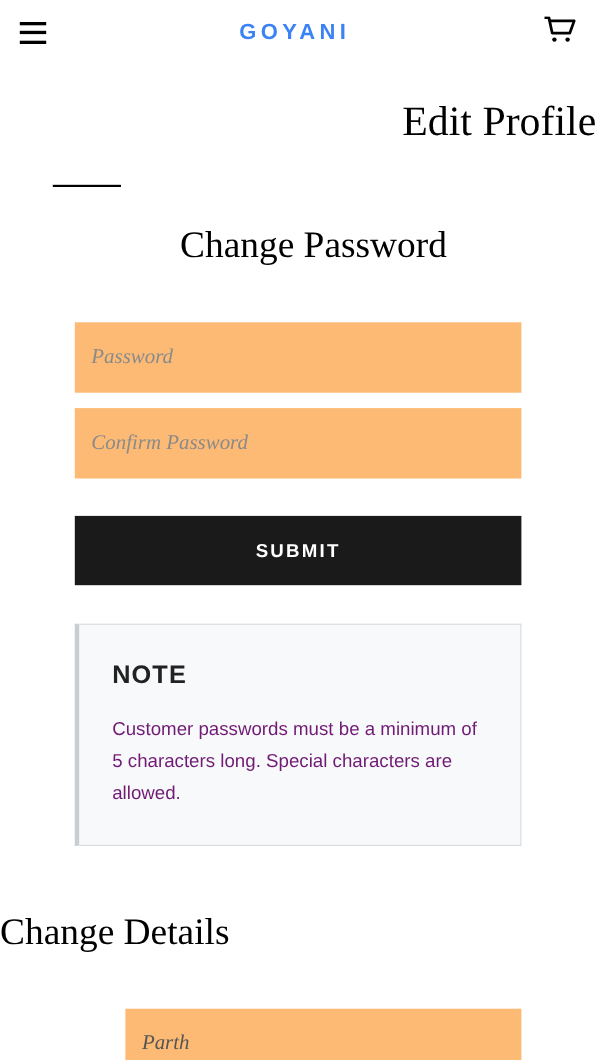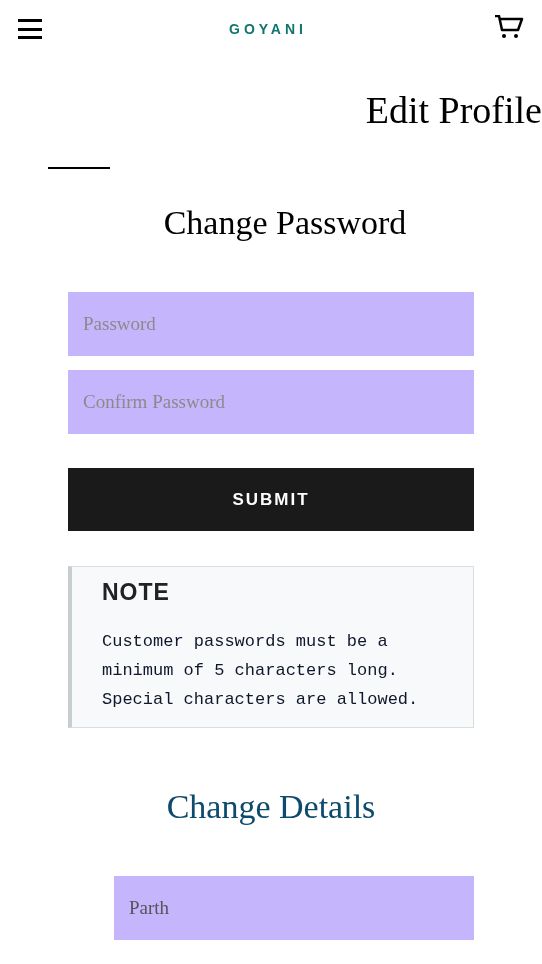--- a/index.html
+++ b/index.html
@@ -29,24 +29,24 @@
       cursor: pointer;
     }
     .hamburger span {
       display: block;
       height: 3px;
       background: #000;
       width: 100%;
     }
     .logo {
       font-family: 'Arial', sans-serif;
-      font-size: 14px;
+      font-size: 20px;
       letter-spacing: 4px;
       font-weight: 600;
-      color: #0f766e;
+      color: #3b82f6;
     }
     .cart {
       cursor: pointer;
     }
     .page-title {
       font-family: Georgia, serif;
       font-size: 38px;
       font-weight: normal;
       text-align: right;
       margin-top: 30px;
@@ -67,24 +67,25 @@
       color: #000;
       padding-left: 28px;
     }
     .form-container {
       padding: 0 68px;
       margin-top: 50px;
     }
     .input-field {
       width: 100%;
       height: 64px;
-      background: #c4b5fd;
+      background: #fdba74;
       border: none;
       padding: 0 15px;
       font-size: 19px;
+      font-style: italic;
       font-family: Georgia, serif;
       color: #555;
       margin-bottom: 14px;
       outline: none;
     }
     .input-field::placeholder {
       color: #8a8a8a;
     }
     .submit-btn {
       width: 100%;
@@ -96,44 +97,44 @@
       font-size: 17px;
       font-weight: bold;
       letter-spacing: 2px;
       cursor: pointer;
       margin-top: 20px;
     }
     .note-box {
       background: #f8f9fa;
       border: 1px solid #d8dde0;
       border-left: 4px solid #c8cdd0;
-      padding: 12px 30px;
+      padding: 32px 30px;
       margin-top: 35px;
     }
     .note-title {
       font-family: Arial, sans-serif;
       font-size: 23px;
       font-weight: bold;
       letter-spacing: 1px;
       color: #222;
       margin-bottom: 22px;
     }
     .note-text {
-      font-family: Liberation Mono, monospace;
+      font-family: Liberation Sans, sans-serif;
       font-size: 17px;
       line-height: 1.7;
-      color: #0f172a;
+      color: #701a75;
     }
     .section-title-2 {
       font-family: Georgia, serif;
       font-size: 34px;
       font-weight: normal;
-      text-align: center;
+      text-align: left;
       margin-top: 60px;
-      color: #0c4a6e;
+      color: #000000;
     }
     .form-container-2 {
       padding: 0 68px;
       margin-top: 50px;
       margin-left: 46px;
     }
   </style>
 </head>
 <body>
 

